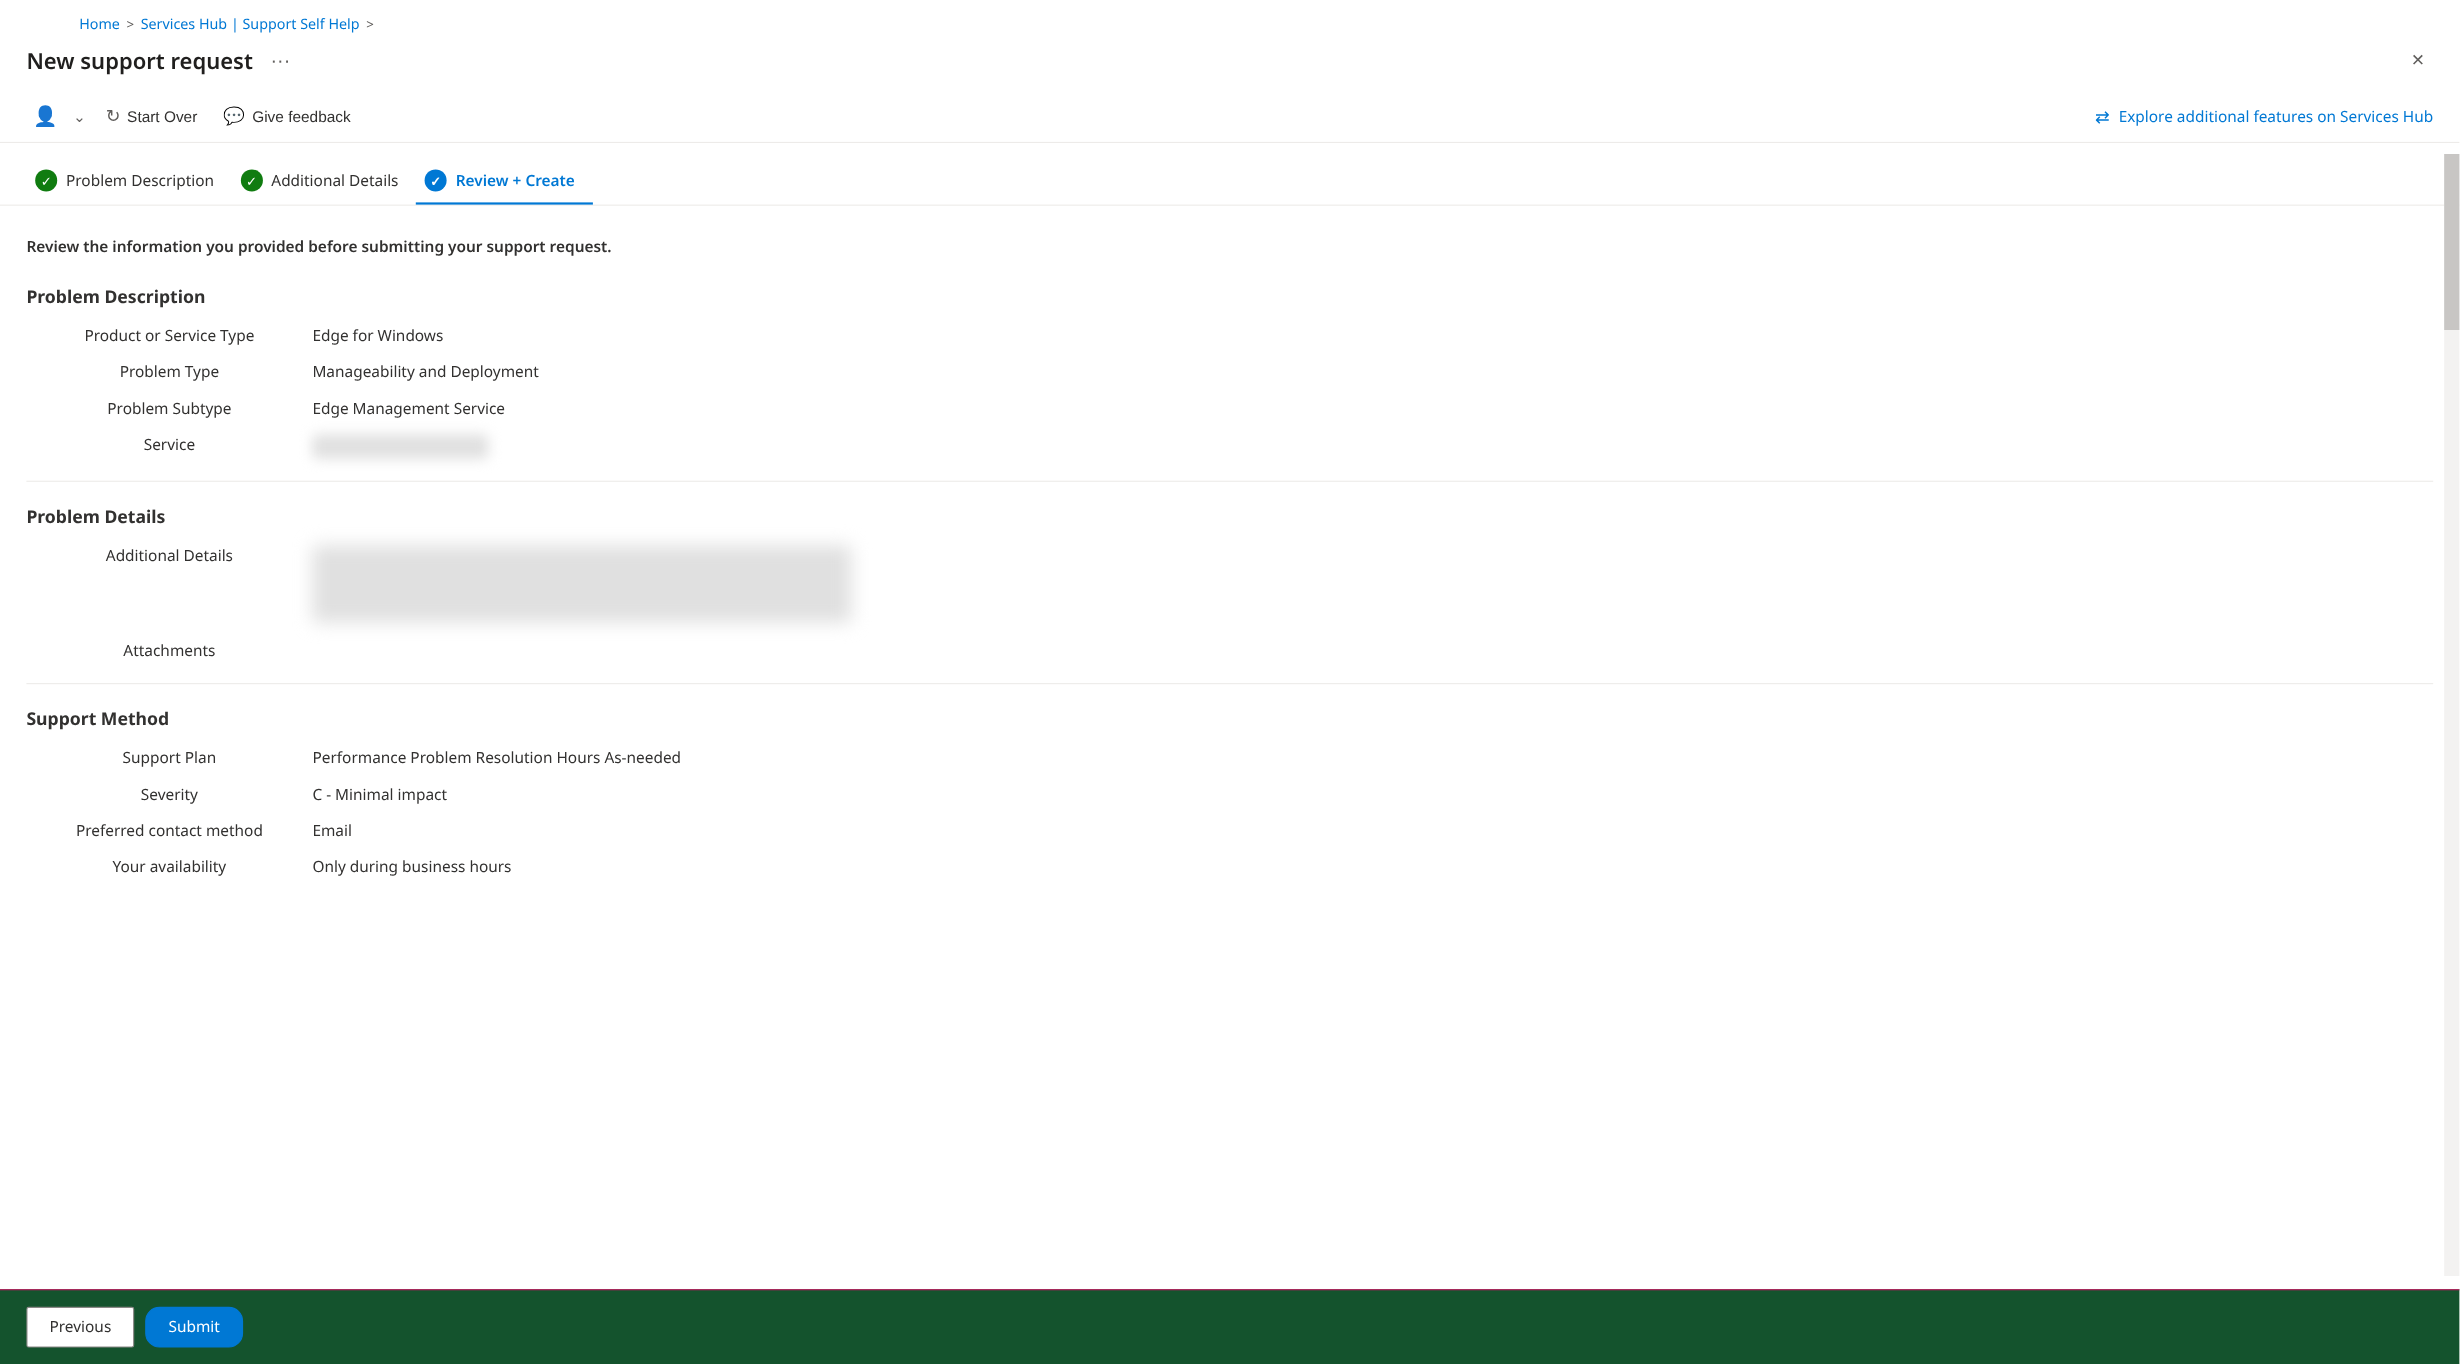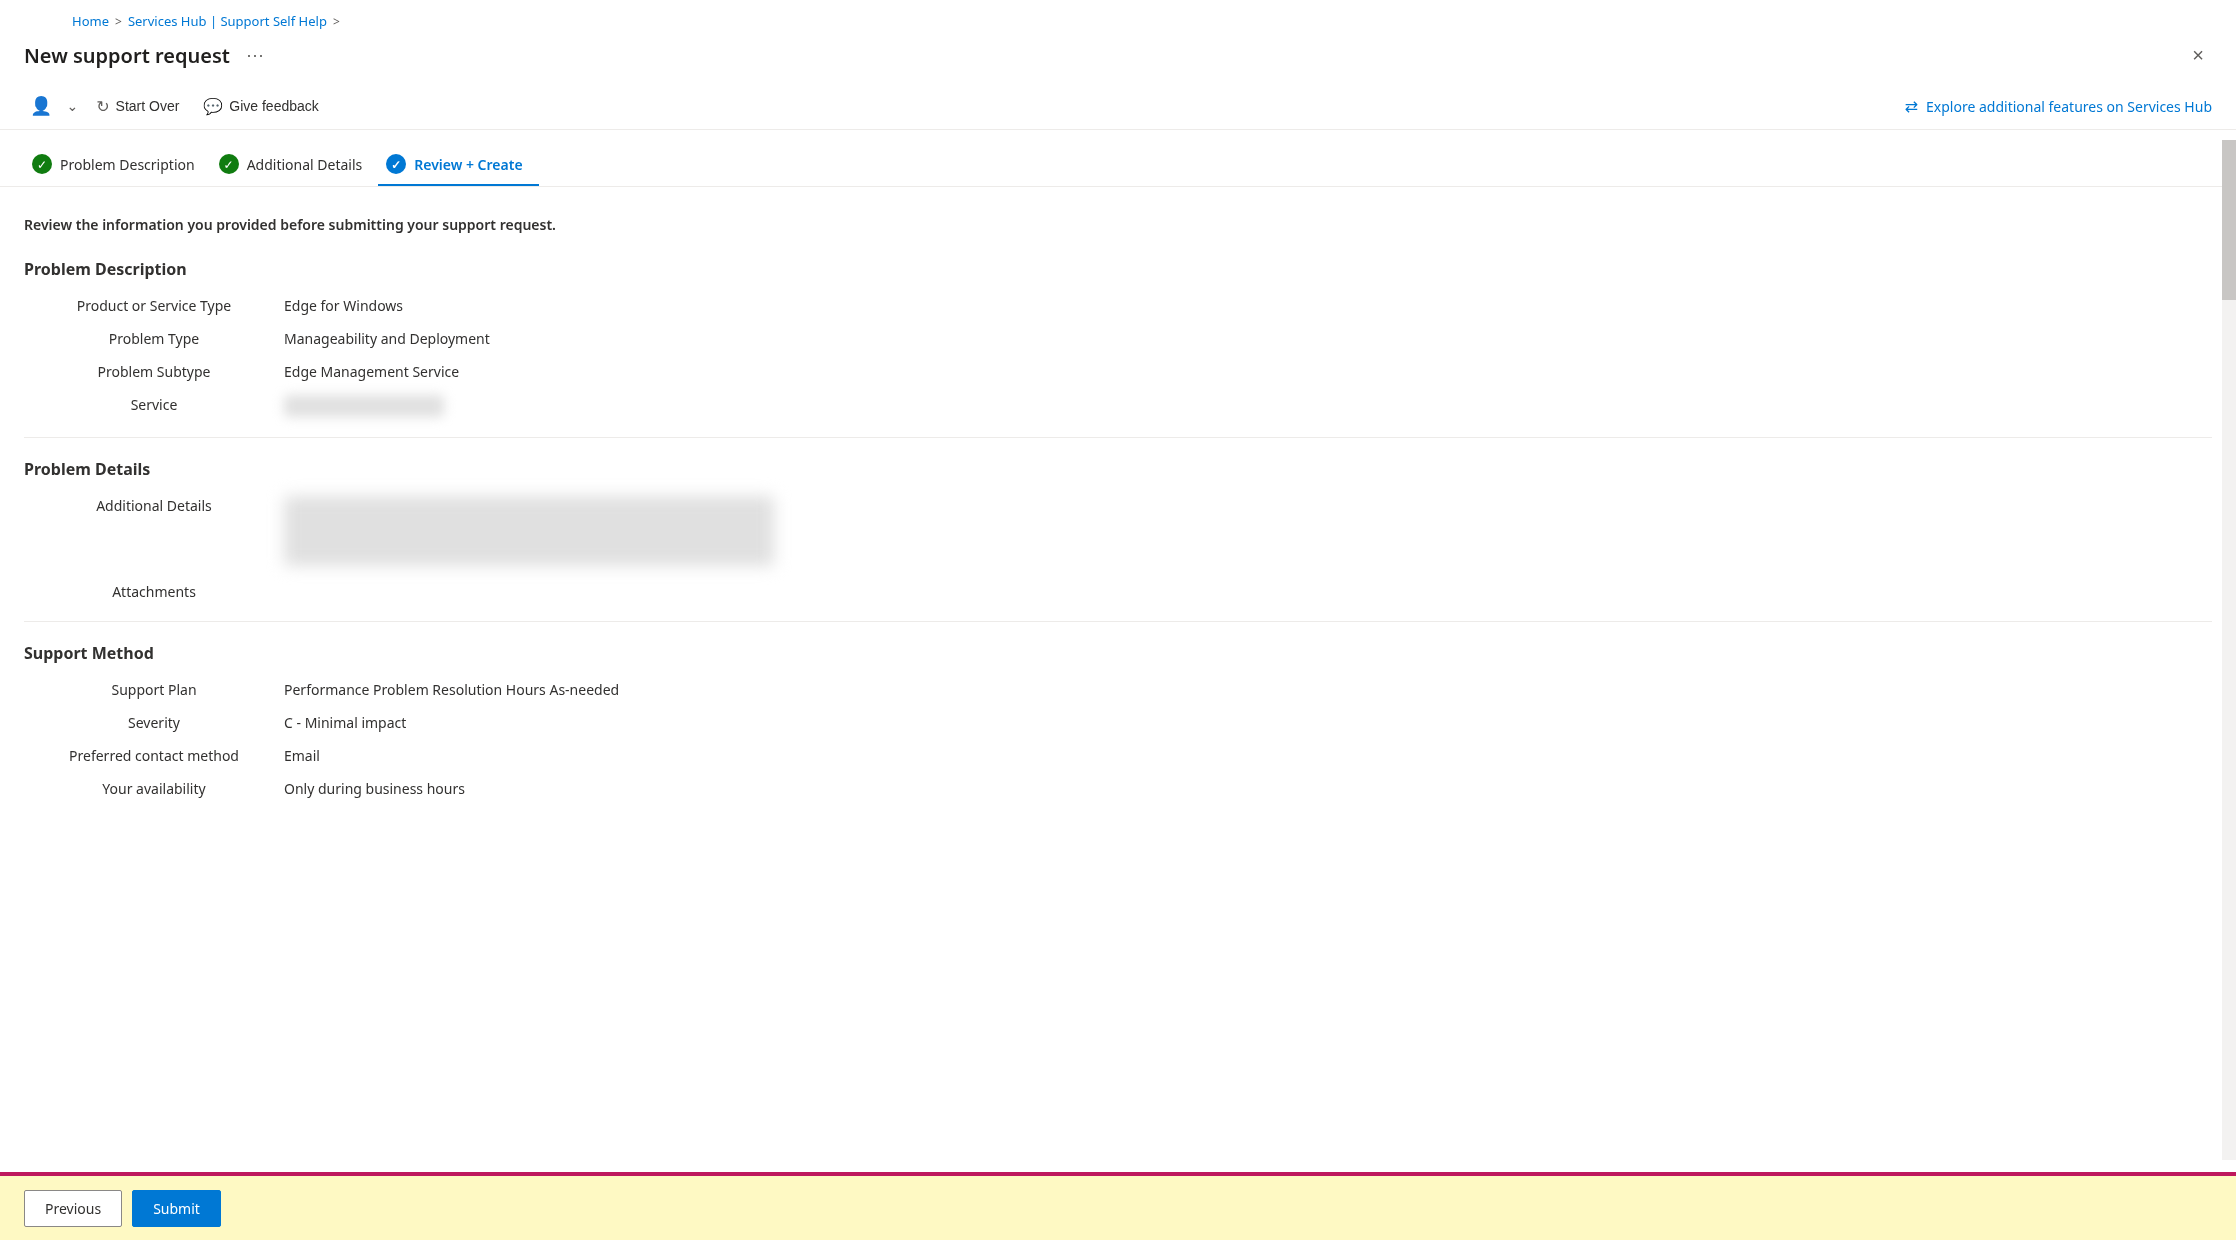--- a/index.html
+++ b/index.html
@@ -247,22 +247,22 @@
       border-radius: 0;
     }
 
     
     .footer {
       position: absolute;
       bottom: 0;
       left: 0;
       right: 0;
       height: 68px;
-      background: #fef9c3;
-      border-top: 4px solid #be185d;
+      background: #14532d;
+      border-top: 1px solid #be185d;
       display: flex;
       align-items: center;
       padding: 0 24px;
       gap: 10px;
     }
     .btn-previous {
       background: #fff;
       border: 1px solid #8a8886;
       color: #323130;
       padding: 8px 20px;
@@ -270,21 +270,21 @@
       border-radius: 2px;
       cursor: pointer;
       font-family: inherit;
     }
     .btn-submit {
       background: #0078d4;
       border: 1px solid #0078d4;
       color: #fff;
       padding: 8px 20px;
       font-size: 14px;
-      border-radius: 2px;
+      border-radius: 13px;
       cursor: pointer;
       font-family: inherit;
     }
 
     .user-icon-btn {
       background: none;
       border: none;
       cursor: pointer;
       color: #0078d4;
       font-size: 18px;

